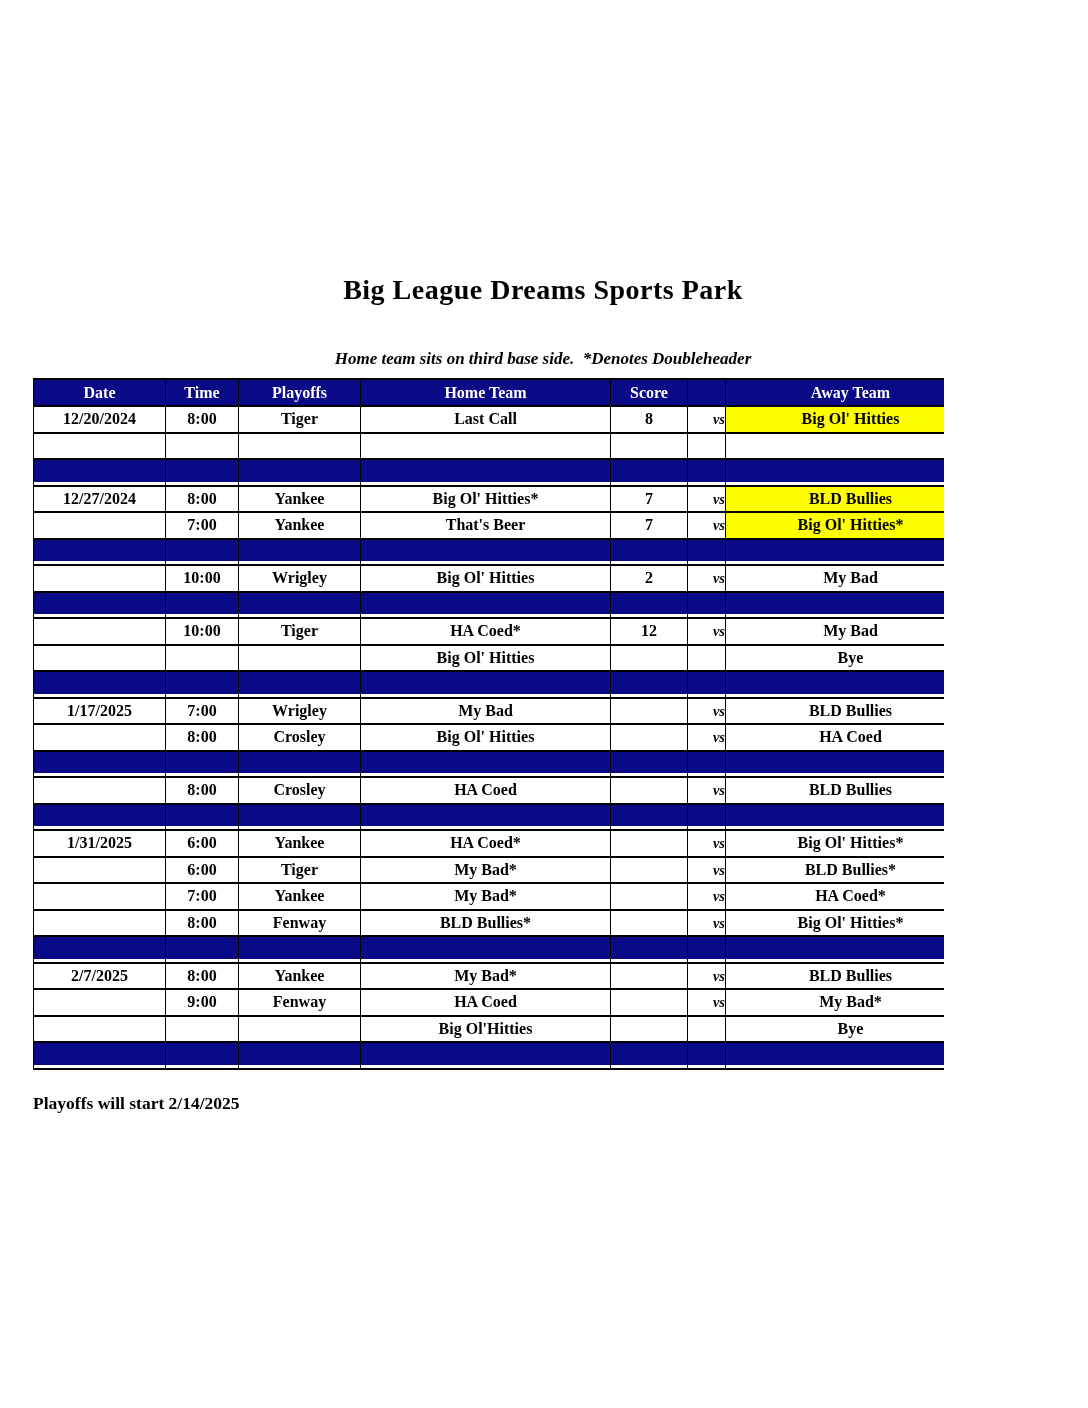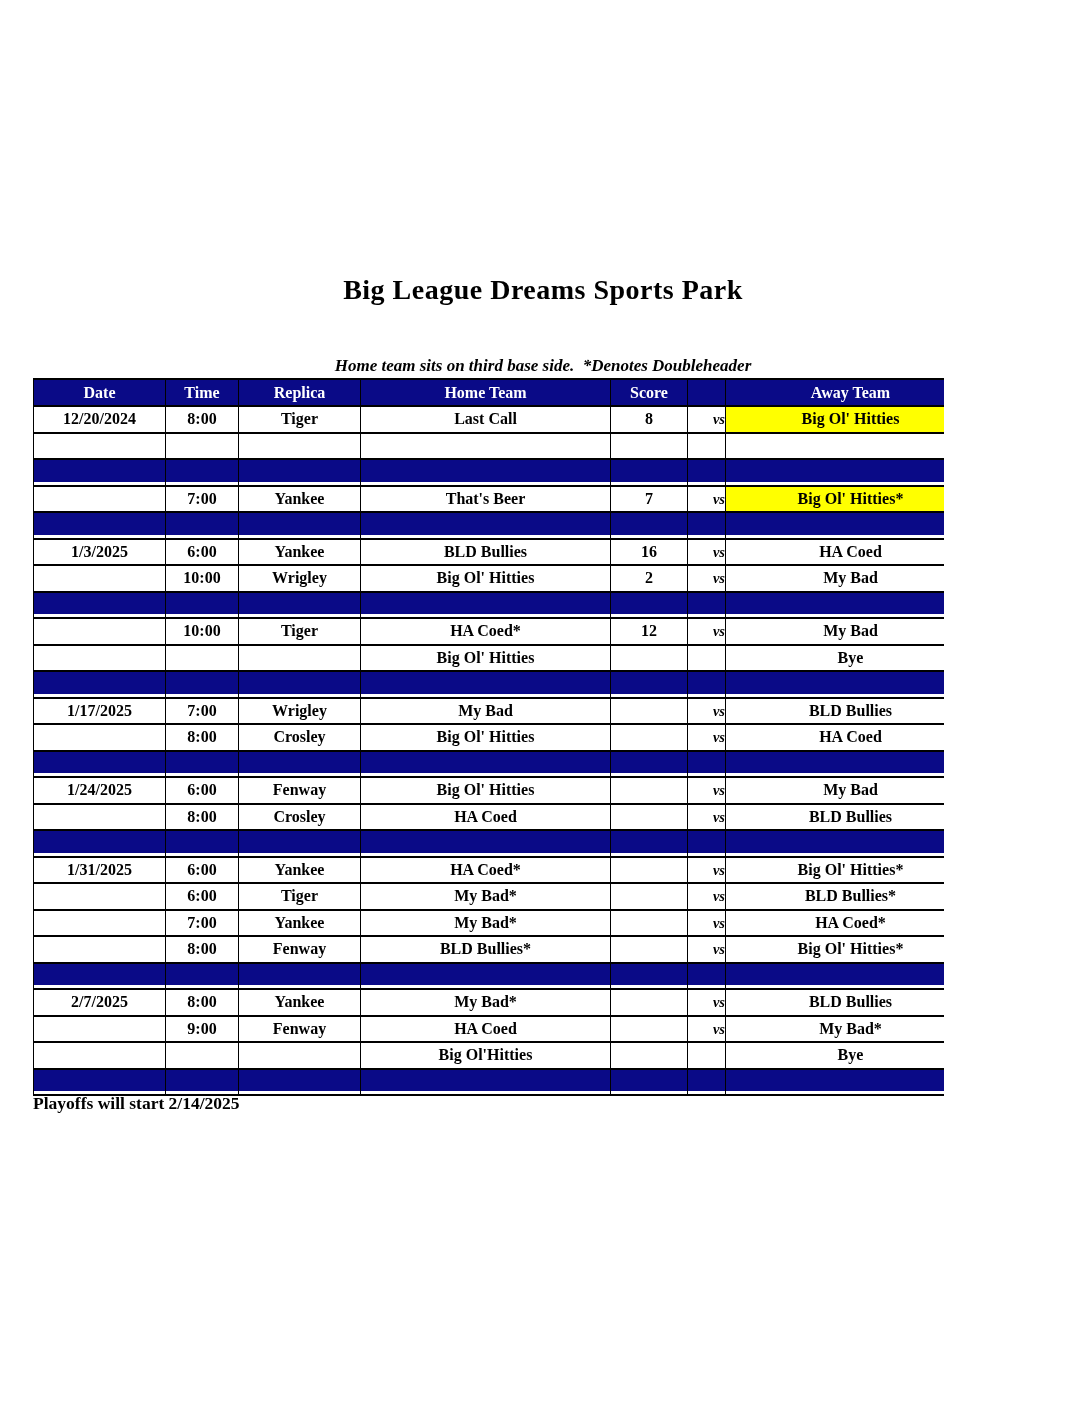--- a/index.html
+++ b/index.html
@@ -42,21 +42,20 @@
   .note {
     position: absolute;
     top: 349px;
     left: 0;
     width: 1086px;
     text-align: center;
     font-size: 17px;
     font-weight: bold;
     font-style: italic;
     white-space: pre-wrap;
-    margin-top: 7px;
   }
   table.schedule {
     position: absolute;
     left: 33px;
     top: 378px;
     width: 1020px;
     border-collapse: collapse;
     table-layout: fixed;
   }
   .schedule th, .schedule td {
@@ -113,21 +112,21 @@
         <col style="width: 250px;">
         <col style="width: 77px;">
         <col style="width: 38px;">
         <col style="width: 250px;">
         <col style="width: 78px;">
       </colgroup>
     <thead>
       <tr id="header-row">
           <th>Date</th>
           <th>Time</th>
-          <th>Replica</th>
+          <th>Playoffs</th>
           <th>Home Team</th>
           <th>Score</th>
           <th></th>
           <th>Away Team</th>
           <th>Score</th>
         </tr>
     </thead>
     <tbody id="body-rows">
         <tr>
           <td>12/20/2024</td>
@@ -153,48 +152,48 @@
           <td></td>
           <td></td>
           <td></td>
           <td></td>
           <td></td>
           <td></td>
           <td></td>
           <td></td>
         </tr>
         <tr>
+          <td>12/27/2024</td>
+          <td>8:00</td>
+          <td>Yankee</td>
+          <td>Big Ol' Hitties*</td>
+          <td>7</td>
+          <td class="vs">vs</td>
+          <td class="hl">BLD Bullies</td>
+          <td class="hl">14</td>
+        </tr>
+        <tr>
           <td></td>
           <td>7:00</td>
           <td>Yankee</td>
           <td>That's Beer</td>
           <td>7</td>
           <td class="vs">vs</td>
           <td class="hl">Big Ol' Hitties*</td>
           <td class="hl">18</td>
         </tr>
         <tr class="sep">
           <td></td>
           <td></td>
           <td></td>
           <td></td>
           <td></td>
           <td></td>
           <td></td>
           <td></td>
-        </tr>
-        <tr>
-          <td>1/3/2025</td>
-          <td>6:00</td>
-          <td>Yankee</td>
-          <td>BLD Bullies</td>
-          <td>16</td>
-          <td class="vs">vs</td>
-          <td>HA Coed</td>
-          <td>14</td>
         </tr>
         <tr>
           <td></td>
           <td>10:00</td>
           <td>Wrigley</td>
           <td>Big Ol' Hitties</td>
           <td>2</td>
           <td class="vs">vs</td>
           <td>My Bad</td>
           <td>20</td>
@@ -260,30 +259,20 @@
           <td></td>
         </tr>
         <tr class="sep">
           <td></td>
           <td></td>
           <td></td>
           <td></td>
           <td></td>
           <td></td>
           <td></td>
-          <td></td>
-        </tr>
-        <tr>
-          <td>1/24/2025</td>
-          <td>6:00</td>
-          <td>Fenway</td>
-          <td>Big Ol' Hitties</td>
-          <td></td>
-          <td class="vs">vs</td>
-          <td>My Bad</td>
           <td></td>
         </tr>
         <tr>
           <td></td>
           <td>8:00</td>
           <td>Crosley</td>
           <td>HA Coed</td>
           <td></td>
           <td class="vs">vs</td>
           <td>BLD Bullies</td>

